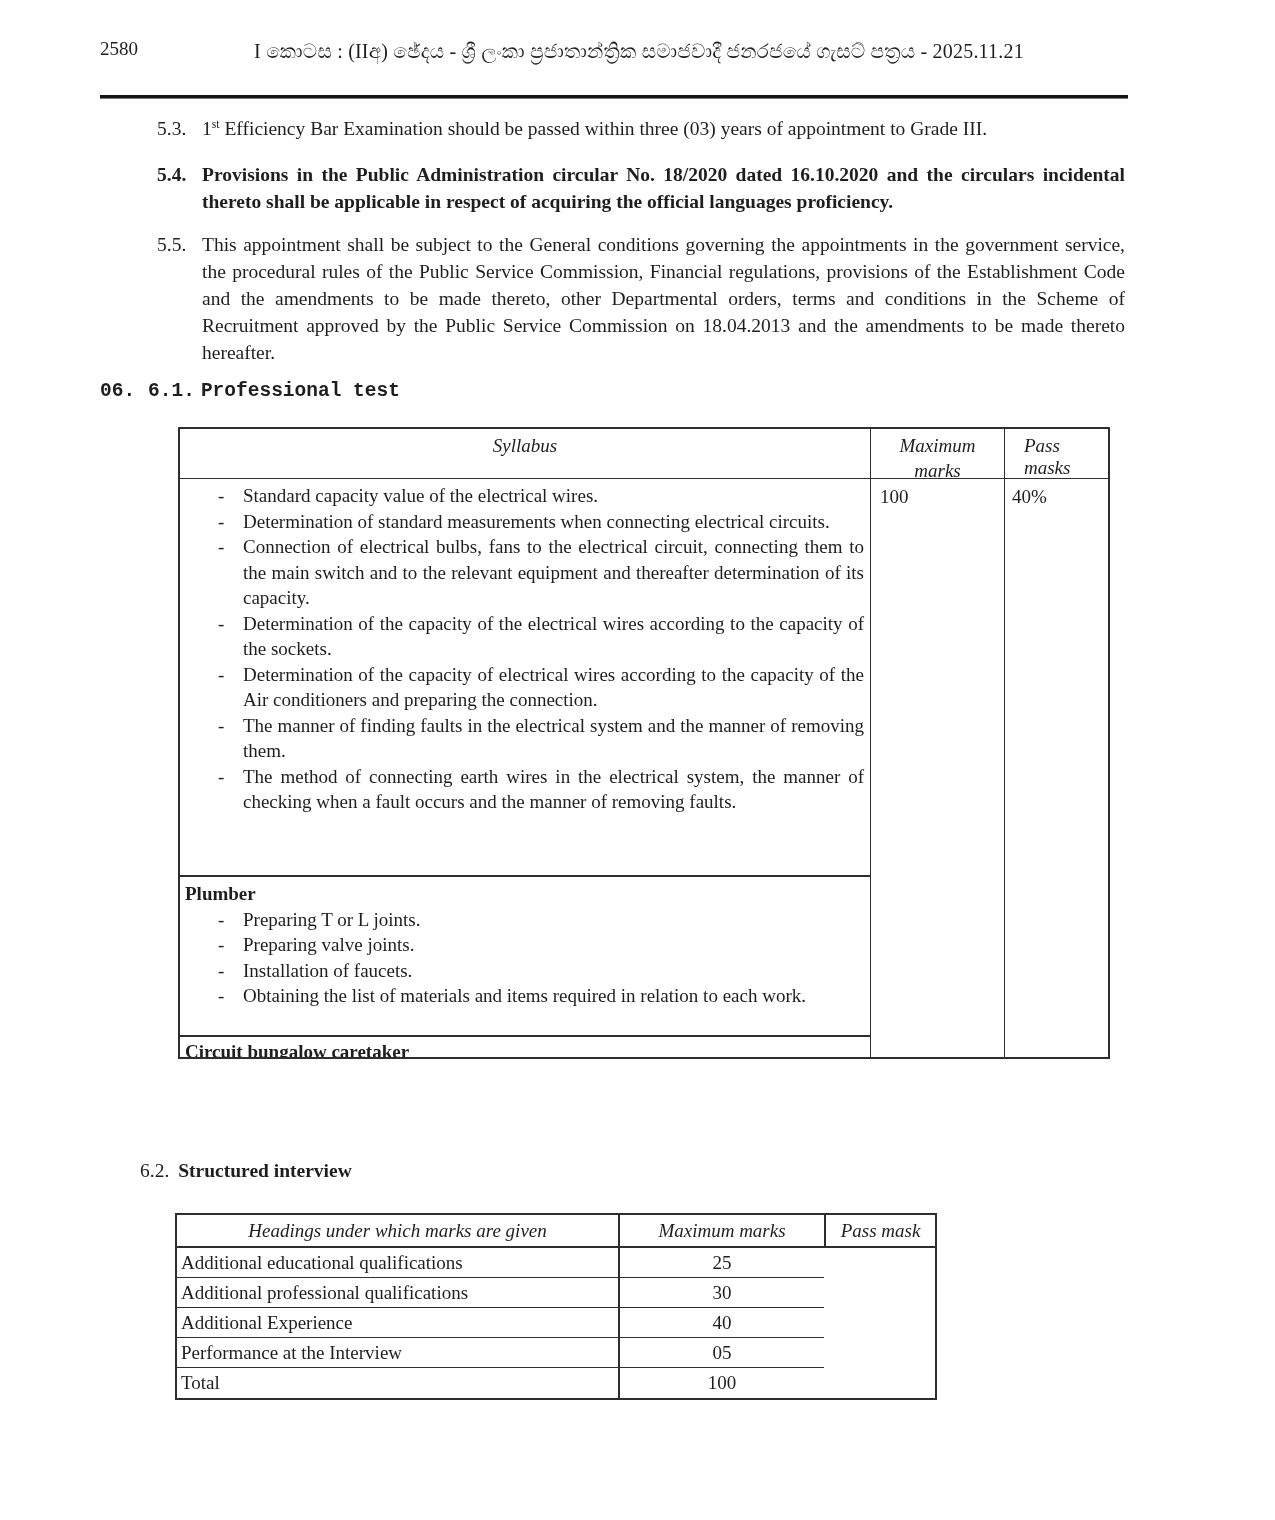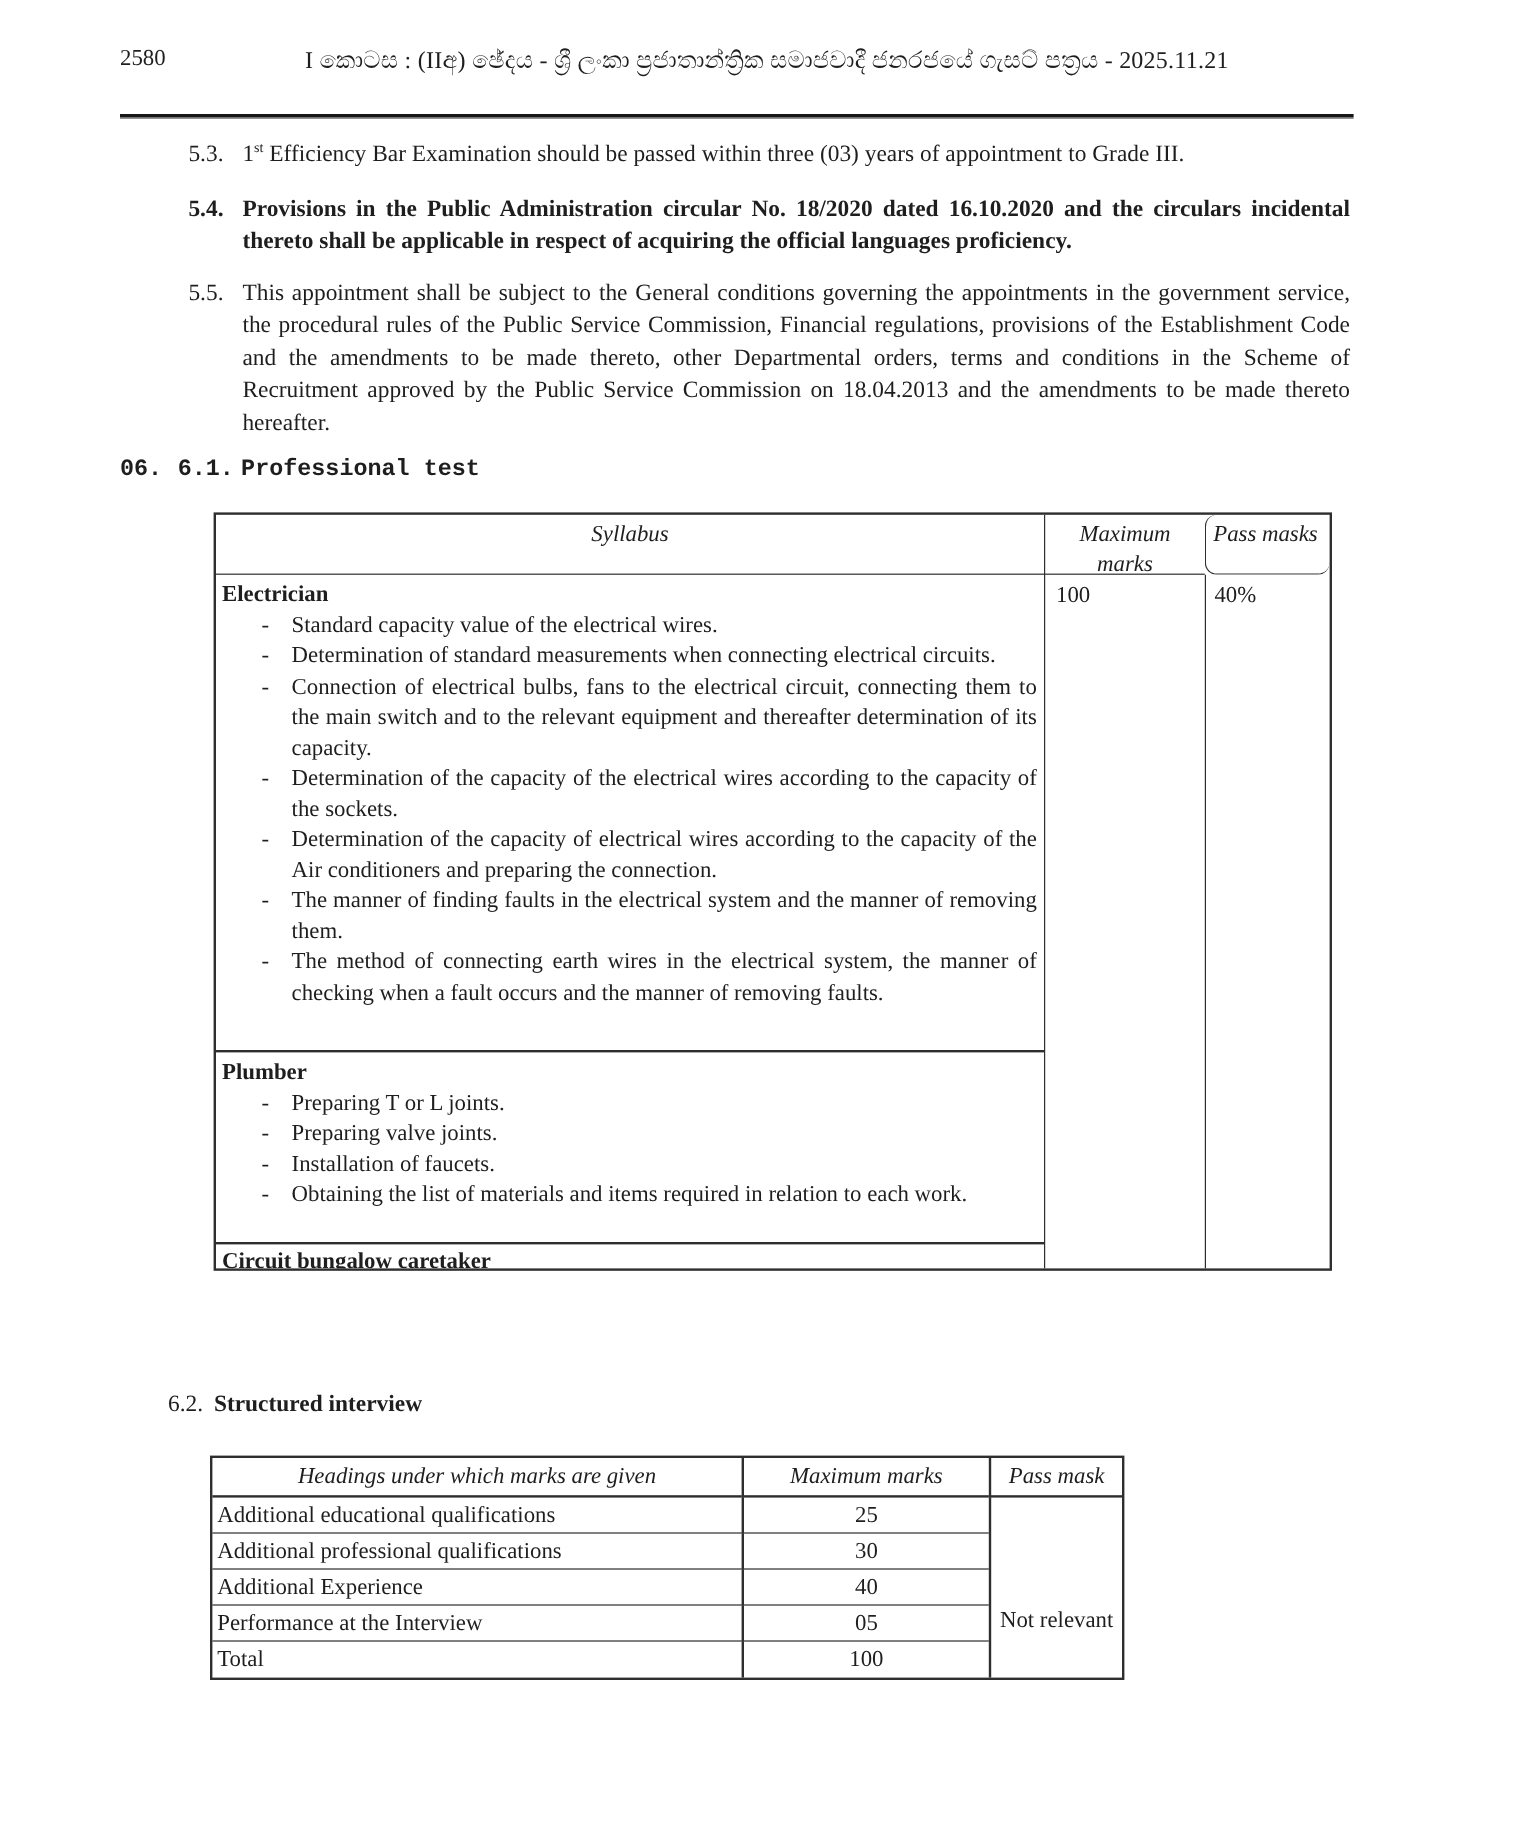--- a/index.html
+++ b/index.html
@@ -41,21 +41,21 @@
   #table1 { left:178px; top:427px; width:932px; height:632px;
             border:2px solid #2e2e2e; display:grid;
             grid-template-columns:690px 134px 1fr;
             grid-template-rows:50px 396px 160px 1fr;
             font-size:19px; }
   .t1cell { overflow:hidden; }
   .bl { border-left:1px solid #2e2e2e; }
   .hb { border-bottom:1px solid #2e2e2e; }
   .t1-h-syllabus { grid-column:1; grid-row:1; text-align:center; font-style:italic; padding-top:6px; }
   .t1-h-max { grid-column:2; grid-row:1; text-align:center; font-style:italic; padding:4px 16px 0; line-height:25px; }
-  .t1-h-pass { grid-column:3; grid-row:1; font-style:italic; padding:6px 0 0 6px;border-radius:10px; }
+  .t1-h-pass { grid-column:3; grid-row:1; font-style:italic; padding:6px 0 0 19px; }
   .t1-group { grid-column:1; padding:4px 3px 0 5px; line-height:25.5px; }
   .t1-group.sep { border-top:2px solid #2e2e2e; }
   #grp-caretaker { line-height:24px; padding-top:3px; }
   .grp-title { font-weight:bold; }
   .bullet { display:flex; margin-left:33px; }
   .bullet .dash { flex:0 0 25px; }
   .bullet .btxt { flex:1; text-align:justify; padding-right:3px; }
   .t1-max-val  { grid-column:2; grid-row:2 / 5; padding:7px 0 0 9px; }
   .t1-pass-val { grid-column:3; grid-row:2 / 5; padding:7px 0 0 7px; }
 
@@ -99,21 +99,20 @@
 <div class="abs" id="heading-61">
   <span class="n1">06.</span><span class="n2">6.1.</span><span>Professional test</span>
 </div>
 
 <div class="abs" id="table1">
   <div class="t1cell t1-h-syllabus hb">Syllabus</div>
   <div class="t1cell t1-h-max bl hb">Maximum marks</div>
   <div class="t1cell t1-h-pass bl hb">Pass masks</div>
 
   <div class="t1cell t1-group" id="grp-electrician" style="grid-row:2">
-    <div class="grp-title">Electrician</div>
     <div class="bullet">
         <span class="dash">-</span>
         <span class="btxt">Standard capacity value of the electrical wires.</span>
       </div>
     <div class="bullet">
         <span class="dash">-</span>
         <span class="btxt">Determination of standard measurements when connecting electrical circuits.</span>
       </div>
     <div class="bullet">
         <span class="dash">-</span>
@@ -194,14 +193,13 @@
 
   <div class="t2-head-cell rb" style="grid-row:4">Additional Experience</div>
   <div class="t2-marks-cell bl2 rb" style="grid-row:4">40</div>
 
   <div class="t2-head-cell rb" style="grid-row:5">Performance at the Interview</div>
   <div class="t2-marks-cell bl2 rb" style="grid-row:5">05</div>
 
   <div class="t2-head-cell" style="grid-row:6">Total</div>
   <div class="t2-marks-cell bl2" style="grid-row:6">100</div>
 
-  <div class="t2-pass bl2">Not relevant</div>
 </div>
 
 </body></html>

